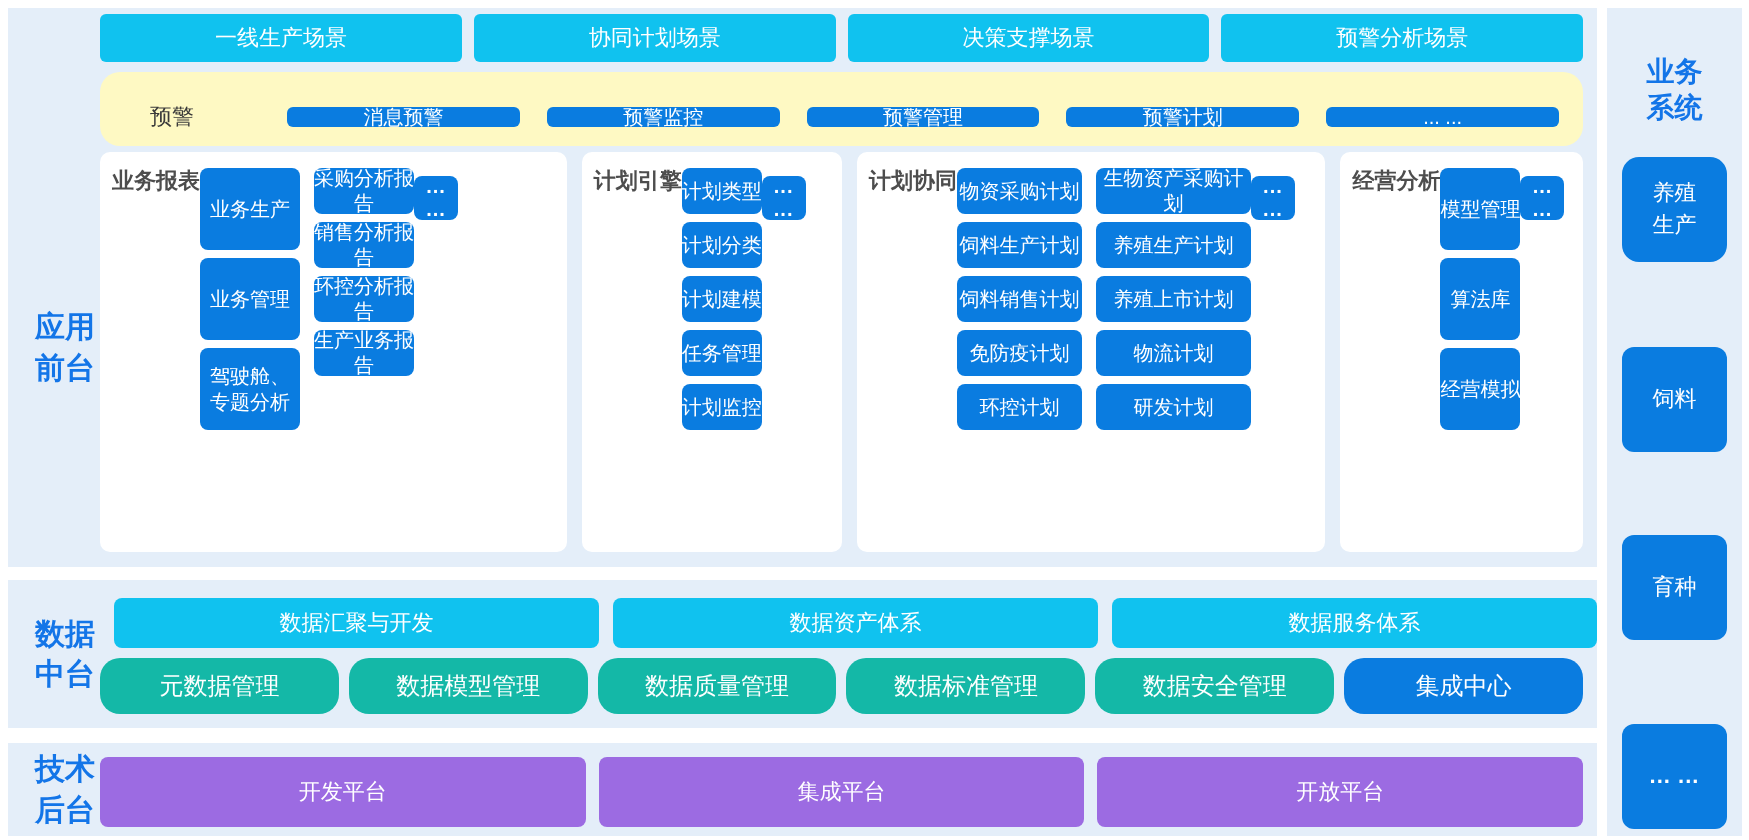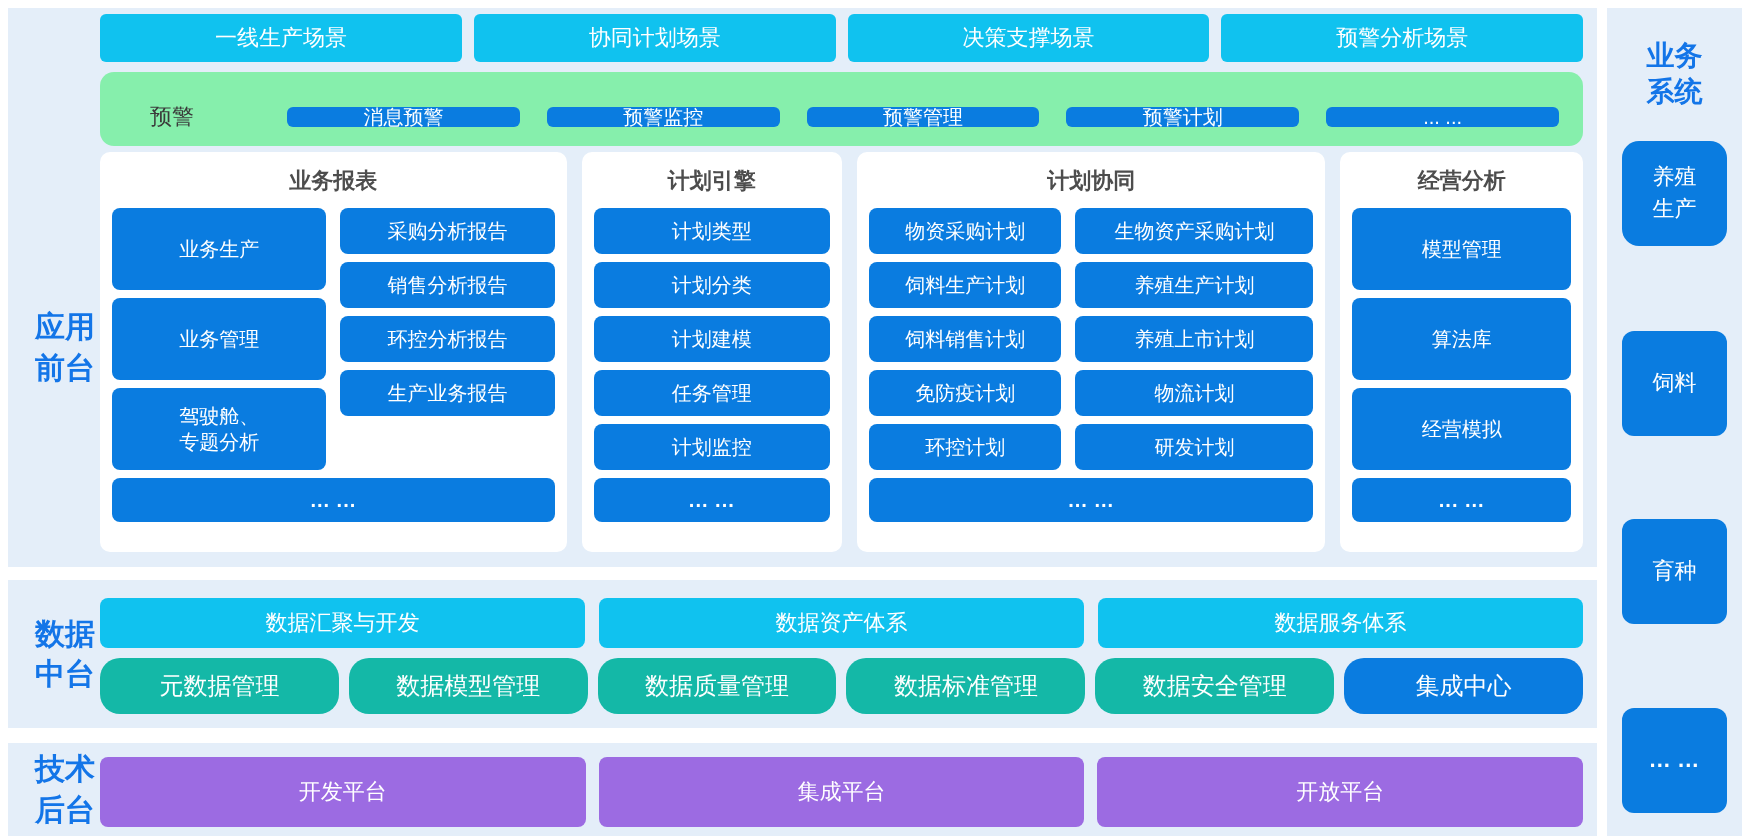--- a/index.html
+++ b/index.html
@@ -40,56 +40,56 @@
   .cyan   { background: var(--cyan); }
   .blue   { background: var(--blue); }
   .teal   { background: var(--teal); }
   .purple { background: var(--purple); }
 
   
   .scenario-row { top: 6px; height: 48px; display: flex; gap: 12px; }
   .scenario-row .btn { flex: 1 1 0; border-radius: 6px; font-size: 22px; }
 
   
-  .alert-panel { top: 64px; height: 74px; background: #86efac; border-radius: 14px;
+  .alert-panel { top: 64px; height: 74px; background: #fef9c3; border-radius: 20px;
                  display: flex; align-items: center; padding: 16px 24px 0 50px; gap: 27px; }
   .alert-label { width: 110px; flex: 0 0 auto; color: #3a3a3a; font-size: 22px; }
   .alert-panel .btn { flex: 1 1 0; height: 20px; border-radius: 6px; font-size: 20px; }
 
   
   .grid-row { top: 144px; height: 400px; display: flex; gap: 15px; }
   .card { background: #ffffff; border-radius: 10px; padding: 16px 12px 12px;
-          display: flex; flex-direction: column; }
+          display: flex; flex-direction: row; }
   .card-reports { flex: 474 1 0; }
   .card-engine  { flex: 253 1 0; }
   .card-collab  { flex: 476 1 0; }
   .card-analysis{ flex: 234 1 0; }
   .card-title { text-align: center; color: var(--title-gray); font-size: 22px;
                 font-weight: 600; line-height: 1.2; margin-bottom: 14px; }
   .rows { height: 262px; display: flex; gap: 14px; }
   .col { flex: 1 1 0; display: flex; flex-direction: column; gap: 8px; }
   .col-narrow { flex: 190 1 0; }
   .col-wide   { flex: 235 1 0; }
   .row-btn  { height: 46px; flex: 0 0 46px; border-radius: 8px; font-size: 20px; line-height: 1.25; }
   .tall-btn { flex: 1 1 0; border-radius: 8px; font-size: 20px; line-height: 1.3; }
   .more-btn { height: 44px; flex: 0 0 44px; margin-top: 8px; border-radius: 8px;
               font-size: 20px; font-weight: bold; letter-spacing: 1px; }
 
   
-  .primary-row { top: 18px; height: 50px; display: flex; gap: 14px; }
+  .primary-row { top: 18px; height: 50px; display: flex; gap: 14px; margin-left: 14px; }
   .primary-row .btn { flex: 1 1 0; border-radius: 8px; font-size: 22px; }
   .secondary-row { top: 78px; height: 56px; display: flex; gap: 10px; }
   .secondary-row .btn { flex: 1 1 0; border-radius: 20px; font-size: 24px; }
 
   
   .platform-row { top: 14px; height: 70px; display: flex; gap: 13px; }
   .platform-row .btn { flex: 1 1 0; border-radius: 8px; font-size: 22px; }
 
   
-  .sidebar-title { margin-top: 30px; color: var(--label-blue); font-size: 28px;
+  .sidebar-title { margin-top: 46px; color: var(--label-blue); font-size: 28px;
                    font-weight: bold; line-height: 1.3; text-align: center; white-space: pre-line; }
   .sys-btn { width: 105px; height: 105px; border-radius: 12px; font-size: 22px;
              line-height: 1.45; flex: 0 0 auto; }
   .sys-btn.b1 { margin-top: 30px; border-radius: 17px; }
   .sys-btn.b2 { margin-top: 85px; }
   .sys-btn.b3 { margin-top: 83px; }
   .sys-btn.b4 { margin-top: 84px; font-weight: bold; letter-spacing: 1px; }
 </style>
 </head>
 <body>

